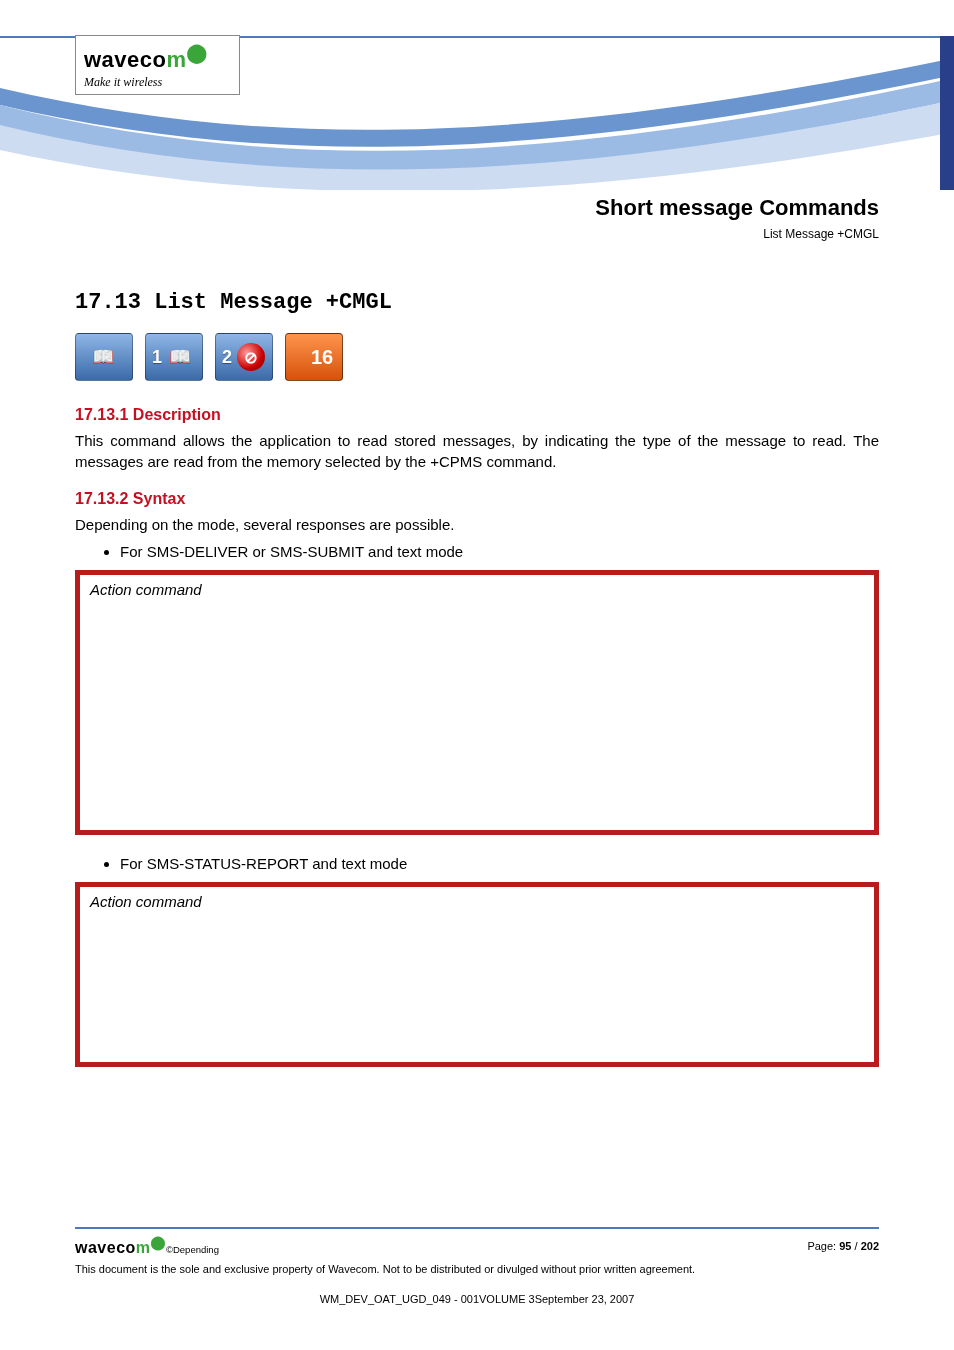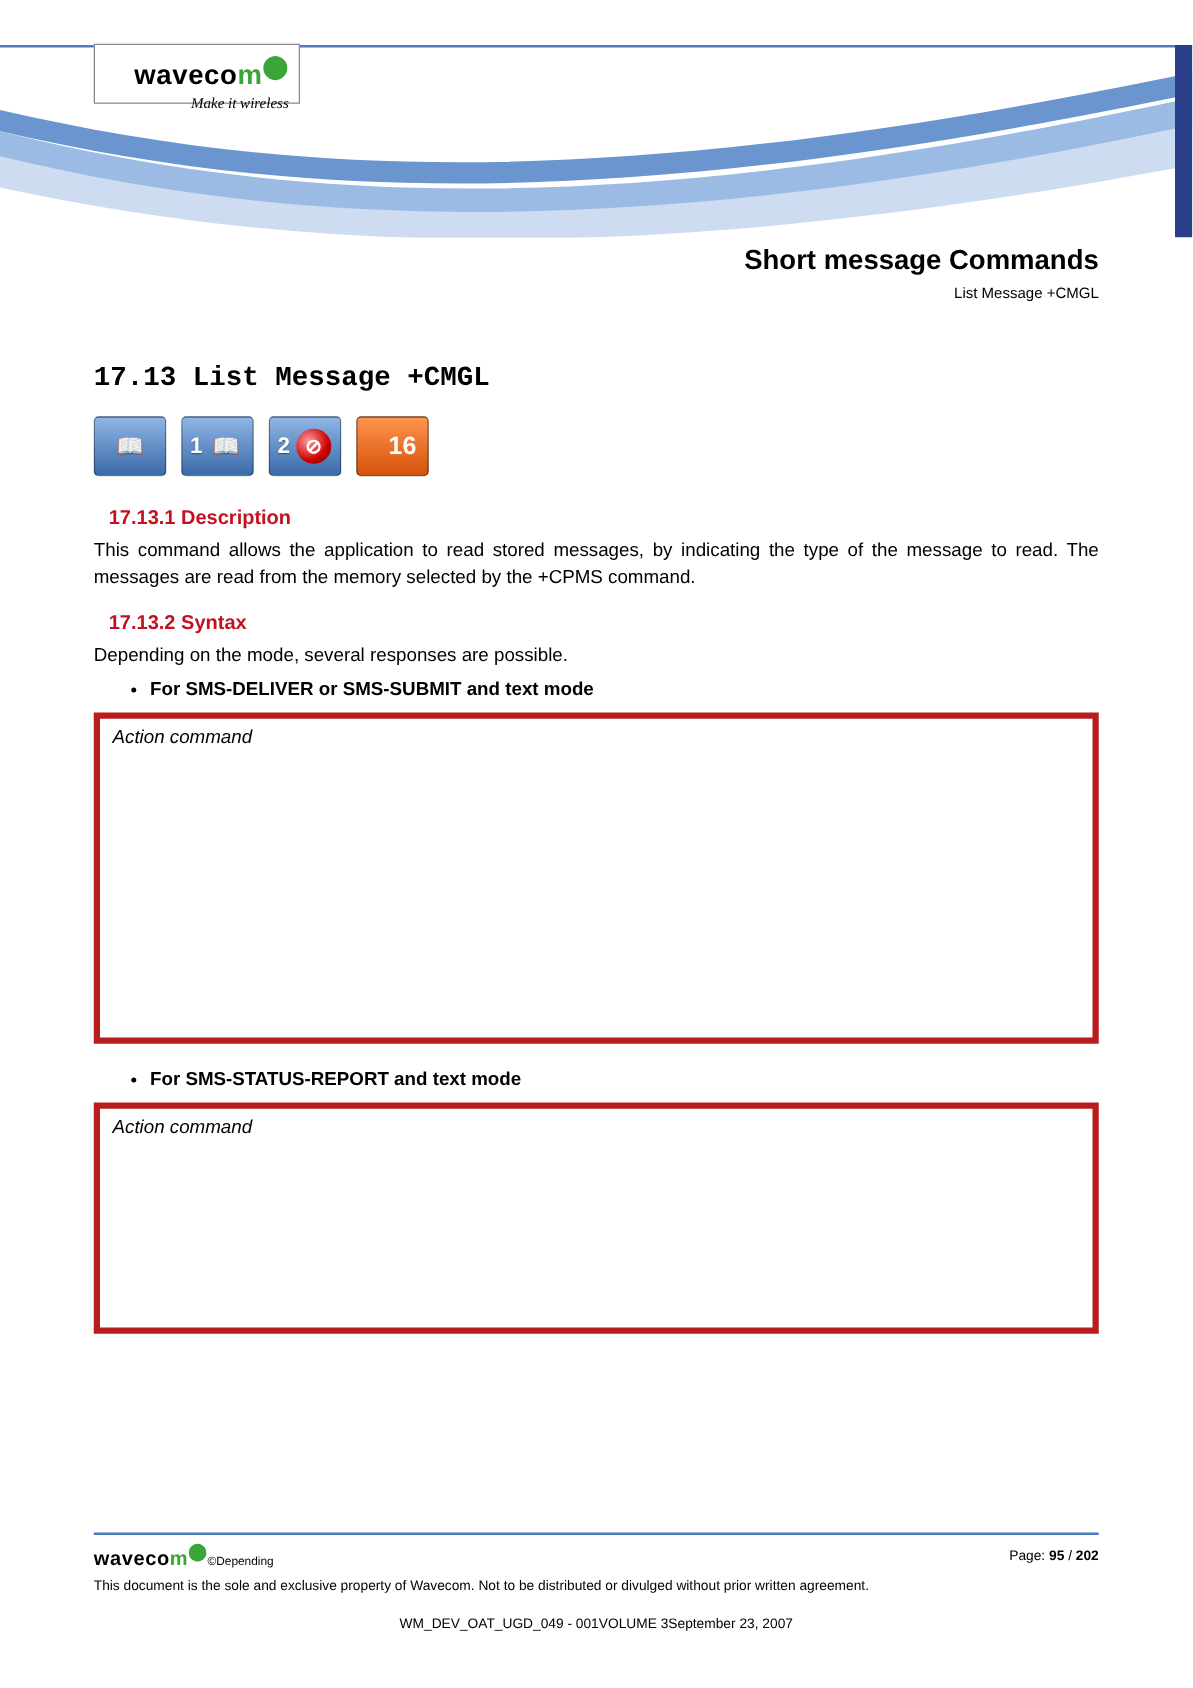--- a/index.html
+++ b/index.html
@@ -2,22 +2,22 @@
 <html><head>
 <meta charset="utf-8">
 <style>
   * { box-sizing: border-box; margin: 0; padding: 0; }
   html, body { width: 954px; height: 1350px; font-family: Verdana, Geneva, sans-serif; color: #000; background: #fff; }
   .page { position: relative; width: 954px; height: 1350px; }
 
   
   .logo-box {
     position: absolute; top: 35px; left: 75px;
-    width: 165px; height: 48px; border: 1px solid #888;
-    padding: 6px 8px; background: #fff; z-index: 5; text-align: right;
+    width: 165px; height: 60px; border: 1px solid #888;
+    padding: 6px 8px; background: #fff; z-index: 5;
   }
   .logo-text { font-family: Arial, sans-serif; font-weight: 900; font-size: 22px; letter-spacing: 0.5px; color: #000; }
   .logo-text .dot { color: #3aa63a; }
   .tagline { font-family: Georgia, serif; font-style: italic; font-size: 12px; color: #000000; margin-top: 2px; }
 
   
   .swoosh { position: absolute; top: 0; left: 0; width: 954px; height: 190px; z-index: 1; }
 
   
   .header-title {
@@ -49,26 +49,26 @@
     font-family: Arial; font-weight:700; font-size:18px; text-shadow:0 1px 1px rgba(0,0,0,.4);
   }
   .circle-red{
     width:28px;height:28px;border-radius:50%;
     background: radial-gradient(circle at 35% 35%, #ff9a9a, #c00 60%, #700);
     display:flex;align-items:center;justify-content:center;
   }
 
   h3.sub {
     font-family: Arial, Helvetica, sans-serif; font-weight: 900;
-    font-size: 16px; color: #c31122; margin: 18px 0 6px 12px;
+    font-size: 16px; color: #c31122; margin: 18px 0 6px 0;
   }
   p.body { font-family: "Century Gothic", Verdana, sans-serif; font-size: 15px; line-height: 1.4; text-align: justify; margin-bottom: 8px; }
 
   ul.b { list-style: disc; margin: 8px 0 10px 45px; }
-  ul.b li { font-family: "Century Gothic", Verdana, sans-serif; font-size: 15px; margin-bottom: 6px; font-weight: bold; }
+  ul.b li { font-family: "Century Gothic", Verdana, sans-serif; font-size: 15px; margin-bottom: 6px; }
 
   .cmdbox {
     border: 5px solid #b91c1c; padding: 6px 10px;
     font-family: "Century Gothic", Verdana, sans-serif; font-style: italic; font-size: 15px;
     margin-bottom: 20px;
   }
   .cmdbox.h1 { height: 265px; }
   .cmdbox.h2 { height: 185px; }
 
   

